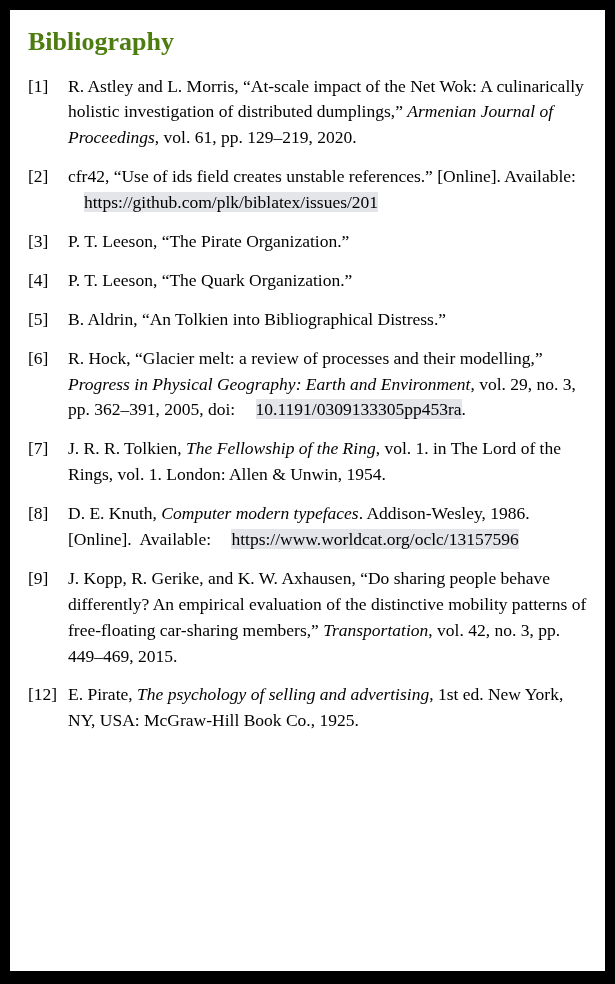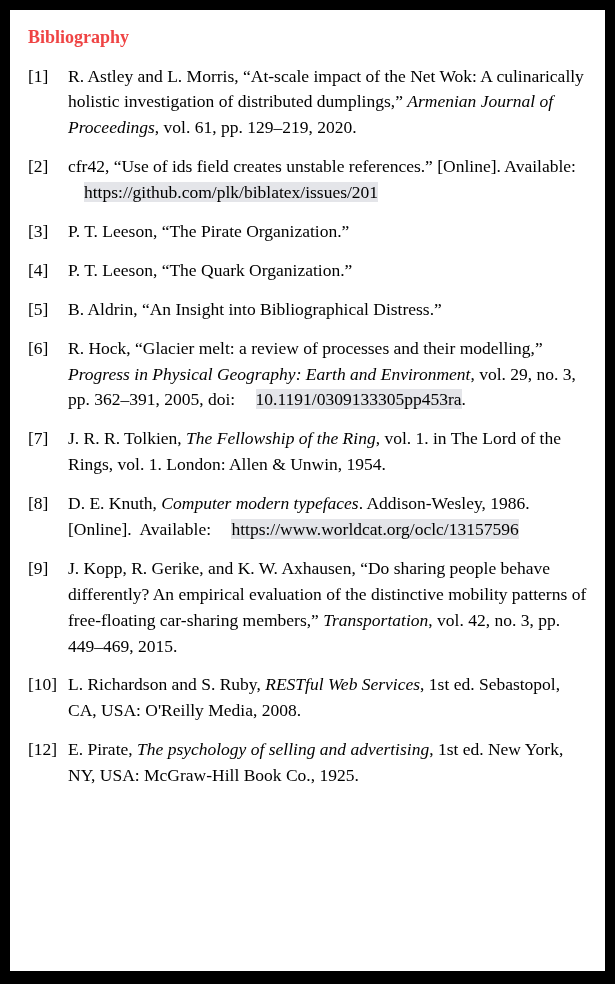--- a/index.html
+++ b/index.html
@@ -17,25 +17,25 @@
   .page {
     background: #ffffff;
     width: 100%;
     height: 100%;
     box-sizing: border-box;
     padding: 16px 18px 0 18px;
     overflow: hidden;
     color: #000000;
   }
   .title {
-    font-size: 18px;
+    font-size: 26px;
     font-weight: bold;
     line-height: 1.25;
     margin: 0 0 15px 0;
-    color: #ef4444;
+    color: #4d7c0f;
   }
   .entries {
     list-style: none;
     margin: 0;
     padding: 0;
   }
   .entry {
     display: flex;
     align-items: flex-start;
     margin: 0 0 13px 0;
@@ -79,40 +79,36 @@
       <li class="entry">
         <span class="entry-label">[3]</span>
         <div class="entry-text"><span>P. T. Leeson, “The Pirate Organization.”</span></div>
       </li>
       <li class="entry">
         <span class="entry-label">[4]</span>
         <div class="entry-text"><span>P. T. Leeson, “The Quark Organization.”</span></div>
       </li>
       <li class="entry">
         <span class="entry-label">[5]</span>
-        <div class="entry-text"><span>B. Aldrin, “An Insight into Bibliographical Distress.”</span></div>
+        <div class="entry-text"><span>B. Aldrin, “An Tolkien into Bibliographical Distress.”</span></div>
       </li>
       <li class="entry">
         <span class="entry-label">[6]</span>
         <div class="entry-text"><span>R. Hock, “Glacier melt: a review of processes and their modelling,” </span><em class="italic">Progress in Physical Geography: Earth and Environment</em><span>, vol. 29, no. 3, pp. 362–391, 2005, doi: </span><a class="ref-link">10.1191/0309133305pp453ra</a><span>.</span></div>
       </li>
       <li class="entry">
         <span class="entry-label">[7]</span>
         <div class="entry-text"><span>J. R. R. Tolkien, </span><em class="italic">The Fellowship of the Ring</em><span>, vol. 1. in The Lord of the Rings, vol. 1. London: Allen &amp; Unwin, 1954.</span></div>
       </li>
       <li class="entry">
         <span class="entry-label">[8]</span>
         <div class="entry-text"><span>D. E. Knuth, </span><em class="italic">Computer modern typefaces</em><span>. Addison-Wesley, 1986. [Online].&nbsp; Available: </span><a class="ref-link">https://www.worldcat.org/oclc/13157596</a></div>
       </li>
       <li class="entry">
         <span class="entry-label">[9]</span>
         <div class="entry-text"><span>J. Kopp, R. Gerike, and K. W. Axhausen, “Do sharing people behave differently? An empirical evaluation of the distinctive mobility patterns of free-floating car-sharing members,” </span><em class="italic">Transportation</em><span>, vol. 42, no. 3, pp. 449–469, 2015.</span></div>
       </li>
       <li class="entry">
-        <span class="entry-label">[10]</span>
-        <div class="entry-text"><span>L. Richardson and S. Ruby, </span><em class="italic">RESTful Web Services</em><span>, 1st ed. Sebastopol, CA, USA: O'Reilly Media, 2008.</span></div>
-      </li>
-      <li class="entry">
         <span class="entry-label">[12]</span>
         <div class="entry-text"><span>E. Pirate, </span><em class="italic">The psychology of selling and advertising</em><span>, 1st ed. New York, NY, USA: McGraw-Hill Book Co., 1925.</span></div>
       </li>
     </ol>
 </div>
 
 </body></html>

